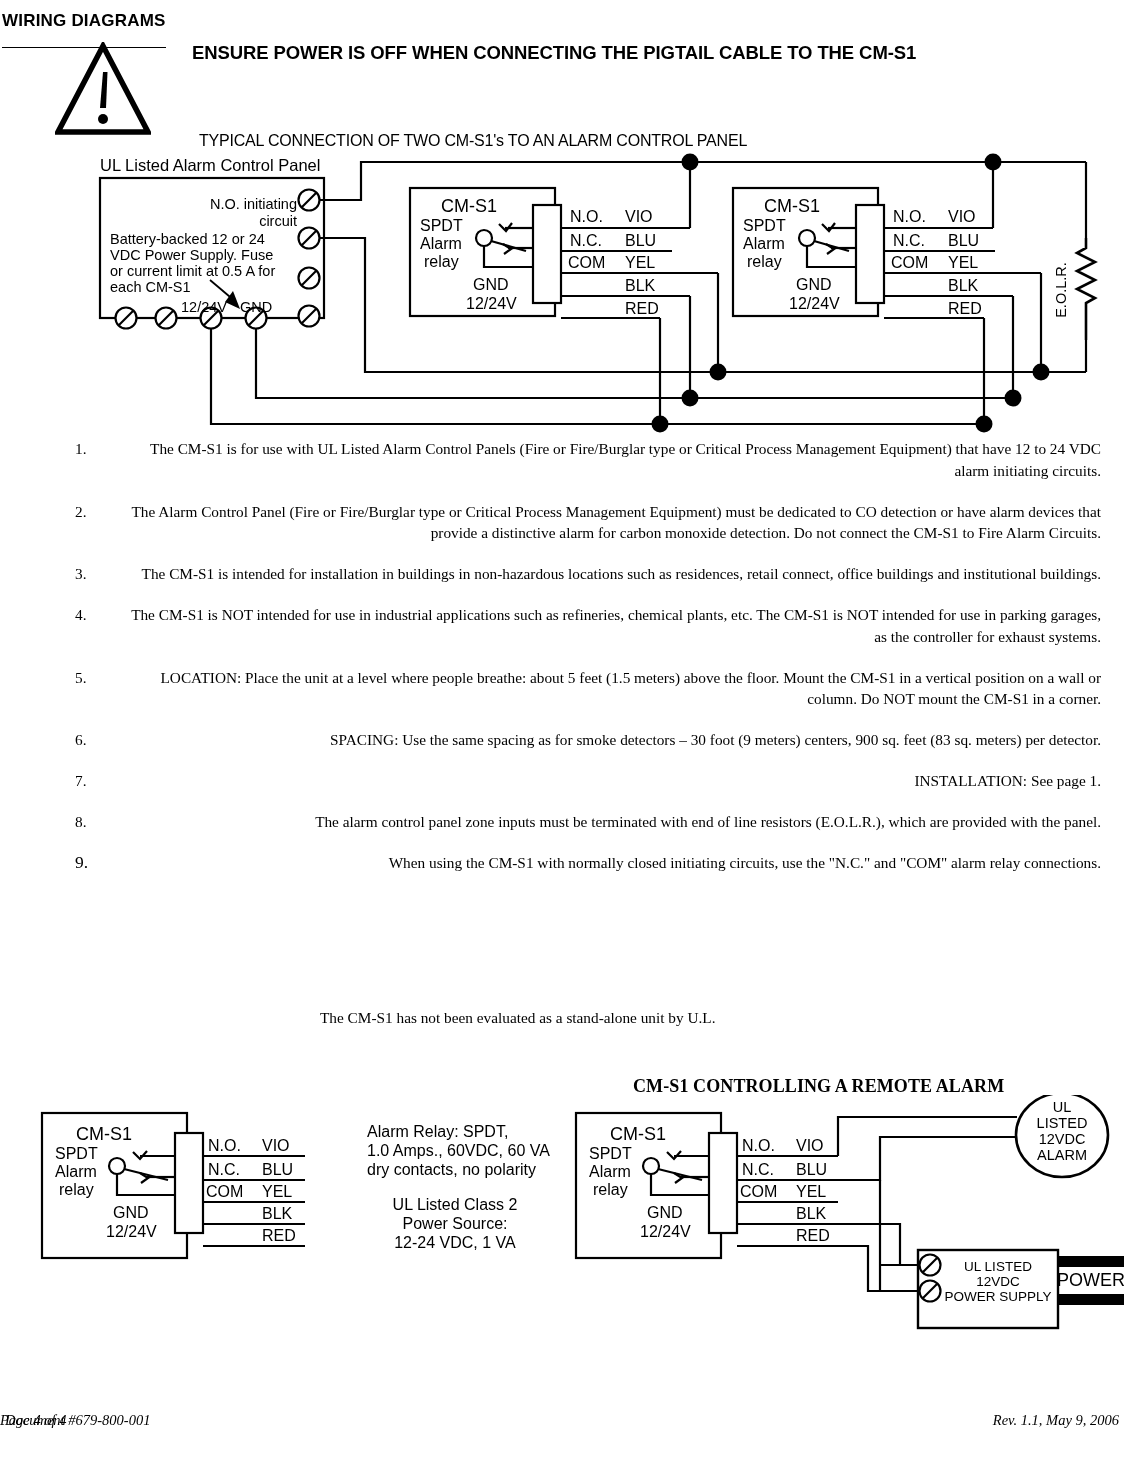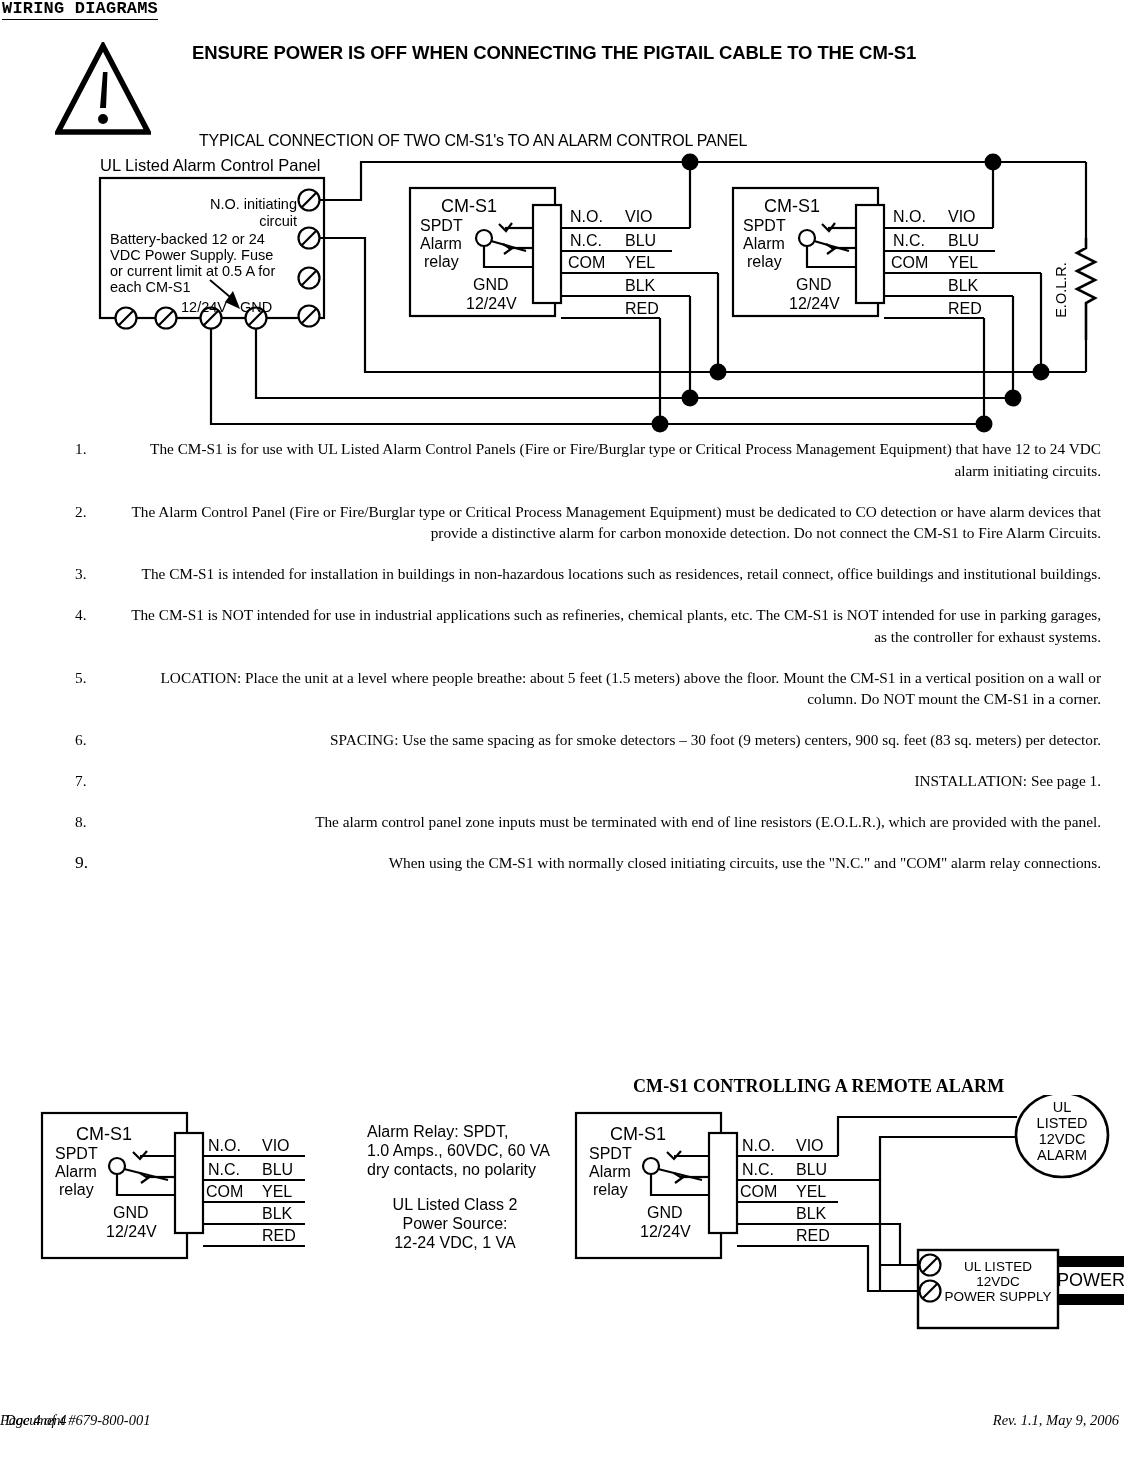--- a/index.html
+++ b/index.html
@@ -5,23 +5,23 @@
 <style>
   html,body{margin:0;padding:0;background:#fff;}
   body{
     width:1124px;height:1462px;position:relative;overflow:hidden;
     font-family:"Liberation Serif", serif;color:#000;
   }
   .page{position:relative;width:1124px;height:1462px;}
 
   
   #section-title{
-    position:absolute;left:2px;top:0px;
-    font-family:Liberation Mono, monospace;font-weight:bold;font-size:17px;
-    letter-spacing:.2px;border-bottom:1.6px solid #000;padding-bottom:1px;
+    position:absolute;left:2px;top:12px;
+    font-family:Liberation Sans, sans-serif;font-weight:bold;font-size:17px;
+    letter-spacing:.2px;border-bottom:1.6px solid #000;padding-bottom:17px;
     line-height:18px;
   }
   #warning-banner{
     position:absolute;left:152px;top:43px;width:940px;
     font-family:"Liberation Sans",sans-serif;font-weight:bold;font-size:18.5px;
     line-height:20px;letter-spacing:-0.1px;margin-left:40px;
   }
   #warn-triangle{position:absolute;left:55px;top:42px;}
   #diagram1-title{
     position:absolute;left:199px;top:130px;
@@ -298,20 +298,21 @@
     <div class="item">
       <span class="num">8.</span>
       <span class="txt">The alarm control panel zone inputs must be terminated with end of line resistors (E.O.L.R.), which are provided with the panel.</span>
     </div>
     <div class="item big">
       <span class="num">9.</span>
       <span class="txt">When using the CM-S1 with normally closed initiating circuits, use the "N.C." and "COM" alarm relay connections.</span>
     </div>
   </div>
 
+  <div id="standalone-note">The CM-S1 has not been evaluated as a stand-alone unit by U.L.</div>
   <div id="diagram2-title">CM-S1 CONTROLLING A REMOTE ALARM</div>
 
   <svg id="diagram-bottom" class="dwg" width="1124" height="250" viewBox="0 0 1124 250">
 
     <g>
       <rect x="42" y="18" width="145" height="145" fill="none" stroke="#000" stroke-width="2.2"></rect>
       <rect x="175" y="38" width="28" height="100" fill="#fff" stroke="#000" stroke-width="2.2"></rect>
       <text x="76" y="45" font-size="18">CM-S1</text>
       <text x="55" y="64" font-size="16">SPDT</text>
       <text x="55" y="82" font-size="16">Alarm</text>

